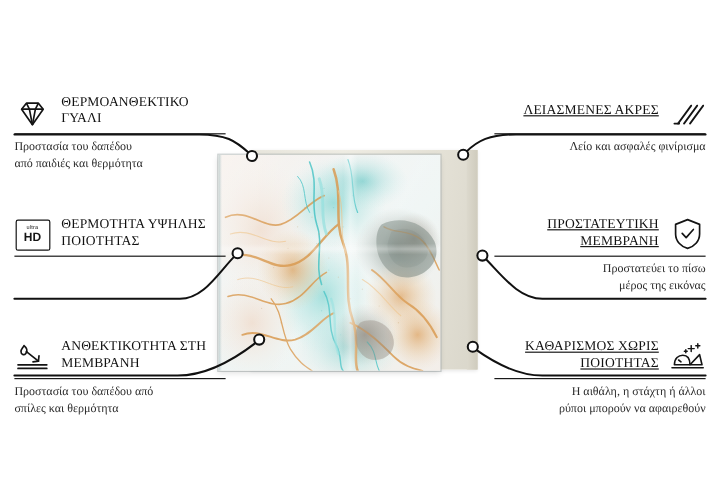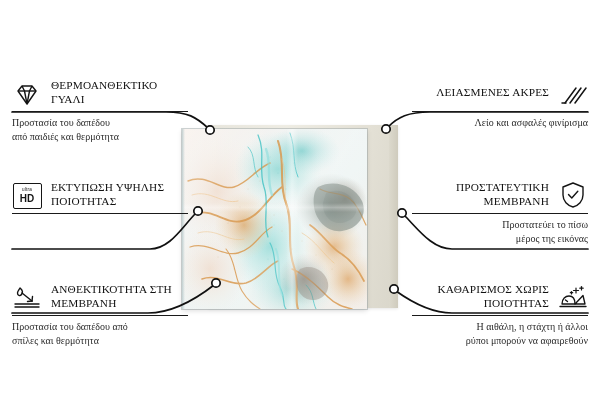--- a/index.html
+++ b/index.html
@@ -114,21 +114,21 @@
   }
   .feature.left  { left: 12px;  text-align: left; }
   .feature.right { right: 12px; text-align: right; }
 
   .feature-head {
     display: flex;
     align-items: center;
     gap: 9px;
     min-height: 30px;
   }
-  .feature.right .feature-head { flex-direction: row-reverse; }
+  .feature.right .feature-head { flex-direction: row-reverse; text-decoration: underline; }
 
   .feature-icon {
     flex: 0 0 auto;
     width: 30px;
     height: 30px;
     display: flex;
     align-items: flex-end;
     justify-content: center;
   }
   .feature-icon svg { display: block; }
@@ -359,21 +359,21 @@
   </div>
 
   <div class="feature left" style="top:166px">
     <div class="feature-head">
       <span class="feature-icon">
         <span class="hd-badge">
           <span class="ultra">ultra</span>
           <span class="hd">HD</span>
         </span>
       </span>
-      <span class="feature-title">ΕΚΤΥΠΩΣΗ ΥΨΗΛΗΣ ΠΟΙΟΤΗΤΑΣ</span>
+      <span class="feature-title">ΘΕΡΜΟΤΗΤΑ ΥΨΗΛΗΣ ΠΟΙΟΤΗΤΑΣ</span>
     </div>
     <div class="feature-rule"></div>
   </div>
 
   <div class="feature left" style="top:268px">
     <div class="feature-head">
       <span class="feature-icon">
         <svg width="30" height="26" viewBox="0 0 30 26">
           <g fill="none" stroke="#141414" stroke-width="1.4" stroke-linecap="round" stroke-linejoin="round">
             <path d="M8 3 C10.5 5, 11 7.5, 9.5 9.5 C8 11.5, 5.5 10.5, 5.5 8 C5.5 6, 7 5, 8 3 Z"></path>

